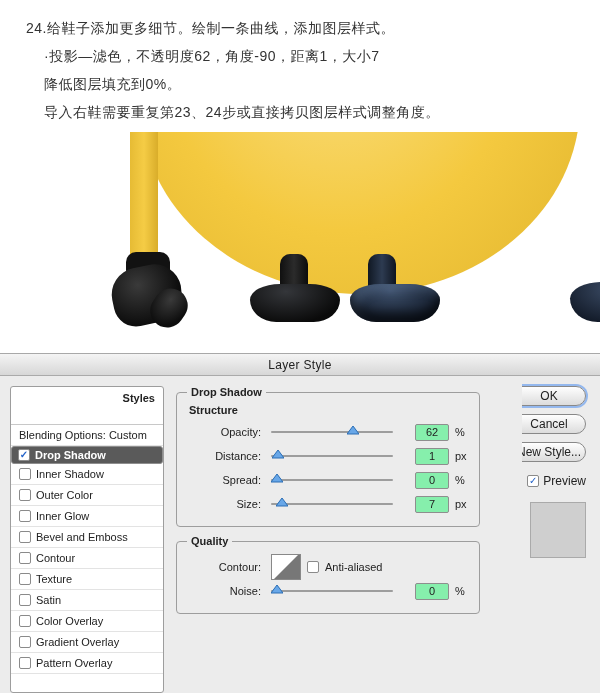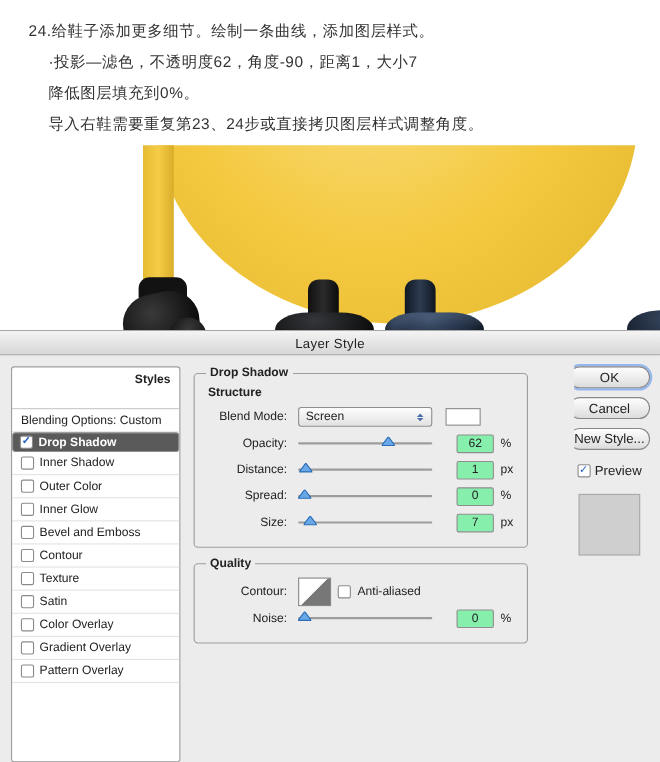--- a/index.html
+++ b/index.html
@@ -22,21 +22,21 @@
   .leg { position:absolute; width:28px; height:42px; border-radius:10px; top:122px; }
   .legL { left:280px; background:linear-gradient(90deg,#101010,#2b2b2b 50%,#0c0c0c); }
   .legR { left:368px; background:linear-gradient(90deg,#101823,#2d3b51 50%,#0f1520); }
   .shoe { position:absolute; width:90px; height:38px; border-radius:46px 46px 40px 40px/24px 24px 34px 34px; top:152px; }
   .shoeL { left:250px; background:radial-gradient(ellipse at 40% 20%,#34363a,#0a0a0a 75%); }
   .shoeR { left:350px; background:radial-gradient(ellipse at 45% 18%,#3c4e69,#141d2c 75%); }
   .shoeR::after { content:""; position:absolute; inset:0; border-radius:inherit; box-shadow:inset 0 -10px 10px rgba(0,0,0,.55),inset 8px 6px 10px rgba(140,170,210,.25); }
   .farshoe { position:absolute; right:-60px; top:150px; width:90px; height:40px; border-radius:46px 46px 40px 40px/24px 24px 34px 34px; background:radial-gradient(ellipse at 45% 18%,#3a4a63,#121a28 75%); }
 
   
-  .dlg { position:absolute; left:0; right:0; bottom:0; background:var(--panel-bg); border-top:1px solid #a8a8a8; height:393px; font-family:"Lucida Grande",Arial,sans-serif; font-size:11px; color:#222; }
+  .dlg { position:absolute; left:0; right:0; bottom:0; background:var(--panel-bg); border-top:1px solid #a8a8a8; height:340px; font-family:"Lucida Grande",Arial,sans-serif; font-size:11px; color:#222; }
   .titlebar { position:relative; height:22px; border-bottom:1px solid #aaa; background:linear-gradient(#f4f4f4,#d7d7d7); text-align:center; line-height:22px; font-size:12px; letter-spacing:.3px; }
 
   .dlg-body { display:flex; height:calc(100% - 22px); }
 
   
   .styles-col { width:170px; padding:10px 6px 0 10px; overflow:hidden; }
   .styles-box { border:1px solid #9d9d9d; background:#fff; height:100%; border-radius:3px; }
   .styles-head { padding:5px 8px 20px; border-bottom:1px solid #c8c8c8; font-weight:bold;text-align:right; }
   .opt-row { display:flex; align-items:center; padding:4px 8px; border-bottom:1px solid #e3e3e3; gap:5px; white-space:nowrap; }
   .opt-row.sel { background:#5a5a5a; color:#fff; font-weight:bold; }
@@ -61,21 +61,21 @@
   .knob { position:absolute; top:2px; width:12px; height:12px; }
   .knob svg { display:block; }
   .num { width:34px; height:17px; border:1px solid #8e8e8e; border-radius:2px; background:#86efac; text-align:center; line-height:15px; font-family:inherit; font-size:11px; }
   .unit { width:14px; }
   .anglectl { width:34px; height:34px; border:1px solid #8e8e8e; border-radius:50%; background:#fff; position:relative; flex:0 0 auto; }
   .anglectl .hand { position:absolute; left:50%; top:50%; width:14px; height:1.5px; background:#333; transform-origin:left center; transform:rotate(-90deg); }
   .link-icon { width:10px; height:12px; }
   .contour-sw { width:30px; height:26px; border:1px solid #888; background:linear-gradient(135deg,#fff 49%,#777 51%); }
 
   
-  .right-col { width:78px; padding:10px 14px 0 0; display:flex; flex-direction:column; align-items:center; gap:8px; overflow:hidden;margin-left:42px; }
+  .right-col { width:78px; padding:10px 14px 0 0; display:flex; flex-direction:column; align-items:flex-end; gap:8px; overflow:hidden;margin-left:42px; }
   .btn { width:74px; height:20px; border:1px solid #888; border-radius:10px; background:linear-gradient(#fefefe,#dcdcdc); text-align:center; line-height:18px; font-size:12px; white-space:nowrap; }
   .btn.primary { box-shadow:0 0 0 2px rgba(90,150,240,.6); }
   .preview-row { display:flex; align-items:center; gap:4px; font-size:12px; margin-top:4px; white-space:nowrap; }
   .preview-box { width:56px; height:56px; background:#cfcfcf; border:1px solid #aaa; margin-top:6px; }
 </style>
 </head>
 <body>
 
 <div class="doc">
   <p>24.给鞋子添加更多细节。绘制一条曲线，添加图层样式。</p>
@@ -156,28 +156,20 @@
             </div>
           </div>
       </div>
     </div>
 
     <div class="center-col">
       <fieldset>
         <legend>Drop Shadow</legend>
 
         <div style="font-weight: bold; margin: -2px 0px 4px 2px; font-size: 11px;">Structure</div>
-          <div class="row">
-          <span class="lbl">Blend Mode:</span>
-          <div class="sel">
-            <span>Screen</span>
-            <span class="caret"></span>
-          </div>
-          <div class="swatch"></div>
-        </div>
 
         <div class="row">
           <span class="lbl">Opacity:</span>
           <div class="slider">
             <div class="track"></div>
             <div class="knob" style="left:62%">
               <svg viewBox="0 0 12 12">
                   <polygon points="6,0 12,8 0,8" fill="#68a7e8" stroke="#2a6db4"></polygon>
                 </svg>
             </div>

